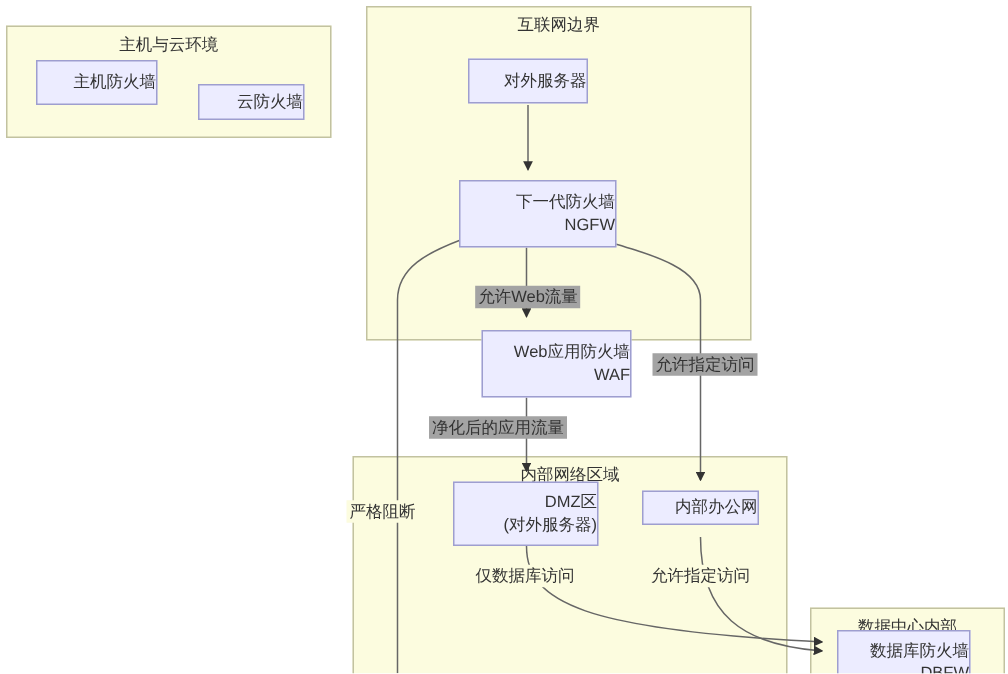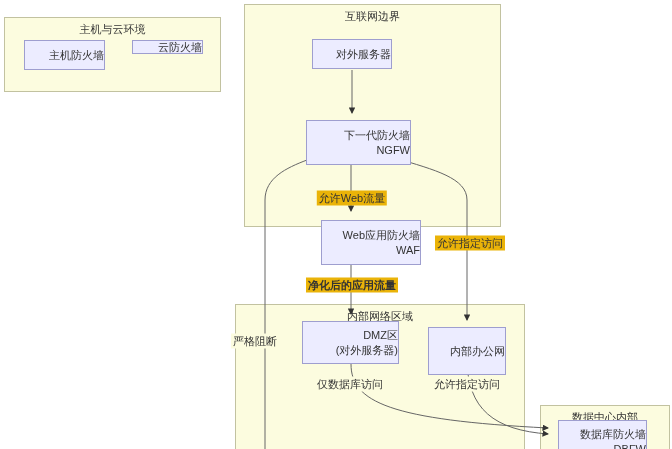--- a/index.html
+++ b/index.html
@@ -43,21 +43,21 @@
   svg.edges{position:absolute;left:0;top:0;z-index:1;}
   .edge-label{
     position:absolute;
     transform:translate(-50%,-50%);
     font-size:11px;
     white-space:nowrap;
     padding:0 2px;
     z-index:3;
     color:#333;
   }
-  .lbl-white{background:#eab308;}
+  .lbl-white{background:#a3a3a3;}
   .lbl-yellow{background:#fcfcdf;}
 </style>
 </head>
 <body>
 
 <div id="stage">
 
   <div class="group" style="left:4px;top:17px;width:217px;height:75px;">
     <div class="group-title">主机与云环境</div>
   </div>
@@ -88,21 +88,21 @@
       <path d="M395,158 C435,170 467,178 467,200 L467,320" marker-end="url(#arr)"></path>
       <path d="M351,364 C351,402 390,420 548,428" marker-end="url(#arr)"></path>
       <path d="M467,358 C467,410 495,430 548,434" marker-end="url(#arr)"></path>
     </g>
   </svg>
 
   <div class="node" style="left:24px;top:40px;width:81px;height:30px;">
     <span>主机防火墙</span>
   </div>
 
-  <div class="node" style="left:132px;top:40px;width:71px;height:14px;font-family:Liberation Serif, serif;">
+  <div class="node" style="left:132px;top:56px;width:71px;height:24px;font-family:Liberation Serif, serif;">
     <span>云防火墙</span>
   </div>
 
   <div class="node" style="left:312px;top:39px;width:80px;height:30px;">
     <span>对外服务器</span>
   </div>
 
   <div class="node" style="left:306px;top:120px;width:105px;height:45px;">
     <span>下一代防火墙</span>
     <span>NGFW</span>
@@ -111,32 +111,32 @@
   <div class="node" style="left:300px;top:220px;width:100px;height:45px;margin-left:21px;">
     <span>Web应用防火墙</span>
     <span>WAF</span>
   </div>
 
   <div class="node" style="left:302px;top:321px;width:97px;height:43px;">
     <span>DMZ区</span>
     <span>(对外服务器)</span>
   </div>
 
-  <div class="node" style="left:428px;top:327px;width:78px;height:48px;">
+  <div class="node" style="left:428px;top:327px;width:78px;height:23px;">
     <span>内部办公网</span>
   </div>
 
   <div class="node" style="left:558px;top:420px;width:89px;height:44px;">
     <span>数据库防火墙</span>
     <span>DBFW</span>
   </div>
 
   <div class="edge-label lbl-white" style="left:352px;top:198px;">允许Web流量</div>
 
-  <div class="edge-label lbl-white" style="left:352px;top:285px;font-weight:bold;">净化后的应用流量</div>
+  <div class="edge-label lbl-white" style="left:332px;top:285px;">净化后的应用流量</div>
 
   <div class="edge-label lbl-white" style="left:470px;top:243px;">允许指定访问</div>
 
   <div class="edge-label lbl-yellow" style="left:255px;top:341px;">严格阻断</div>
 
   <div class="edge-label lbl-yellow" style="left:350px;top:384px;">仅数据库访问</div>
 
   <div class="edge-label lbl-yellow" style="left:467px;top:384px;">允许指定访问</div>
 
 </div>

